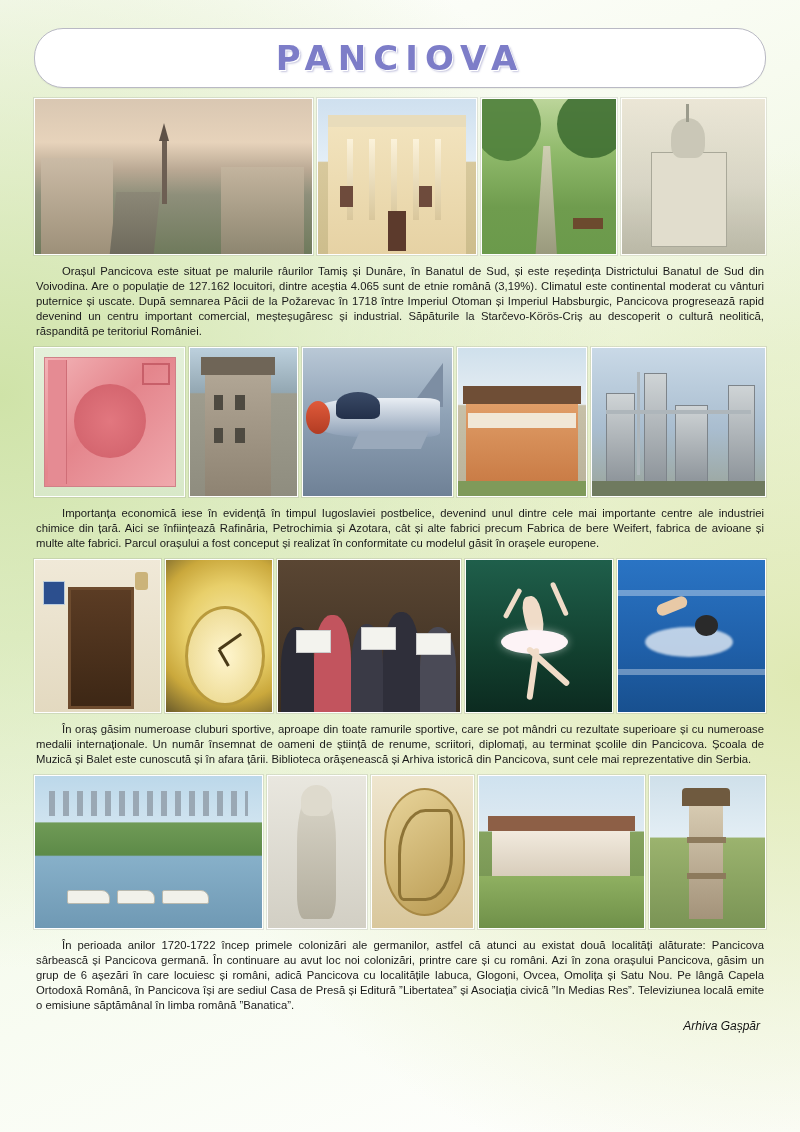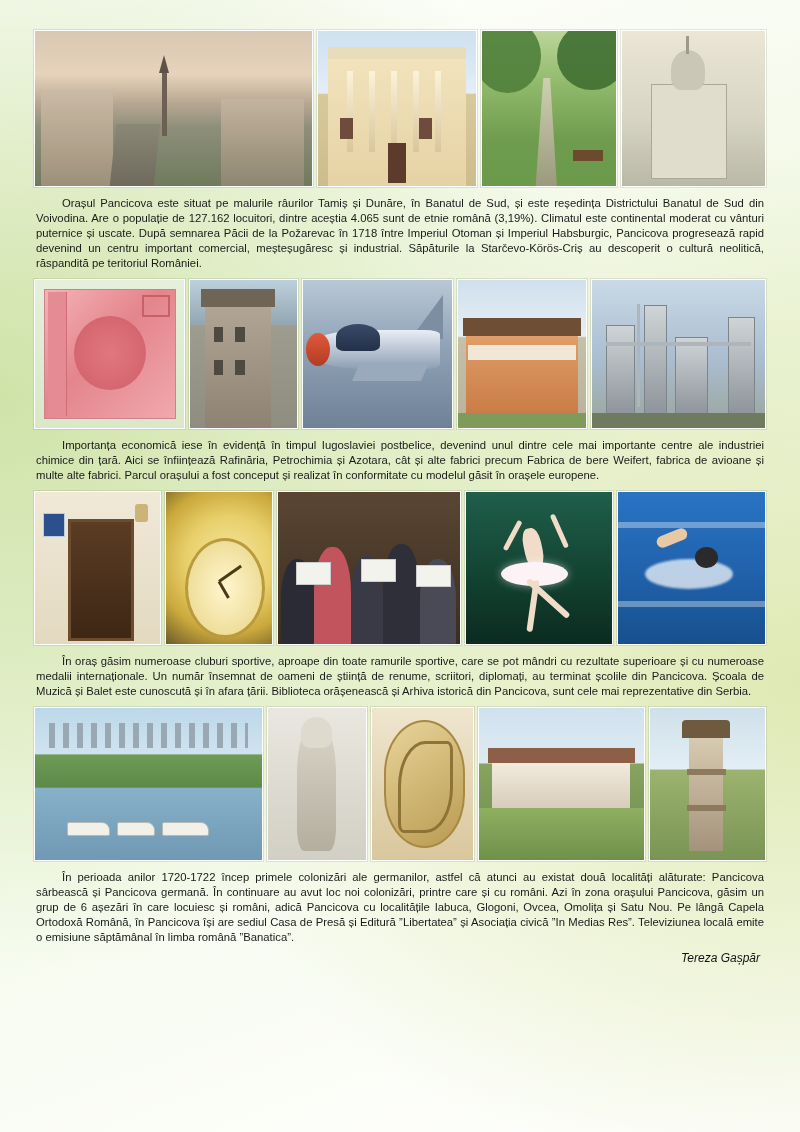--- a/index.html
+++ b/index.html
@@ -143,20 +143,23 @@
   .p-tower{background:linear-gradient(#cfe0ea 0%,#e3eef5 40%,#9bb36e 41%,#7a9455 100%);}
   .p-tower .col2{position:absolute;left:34%;top:16%;width:30%;bottom:6%;background:linear-gradient(#d9cdb4,#a4937a);}
   .p-tower .capT{position:absolute;left:28%;top:8%;width:42%;height:12%;background:#6f5a3f;border-radius:4px 4px 0 0;}
   .p-tower .ring{position:absolute;left:32%;width:34%;height:4%;background:#8d7a5c;}
 </style>
 </head>
 <body>
 
 <div class="page">
 
+  <div class="title-bar">
+    <span class="title-text">PANCIOVA</span>
+  </div>
 
   <div class="strip">
     <div class="ph p-city" style="width:281px;height:155px;">
       <div class="blockL"></div>
         <div class="blockR"></div>
         <div class="road"></div>
         <div class="tower"></div>
     </div>
     <div class="ph p-theatre" style="width:160px;height:155px;">
       <div class="fac"></div>
@@ -289,14 +292,14 @@
     <div class="ph p-tower" style="width:118px;height:152px;">
       <div class="col2"></div>
         <div class="capT"></div>
       <div class="ring" style="top:40%"></div>
         <div class="ring" style="top:64%"></div>
     </div>
   </div>
 
   <p class="body">În perioada anilor 1720-1722 încep primele colonizări ale germanilor, astfel că atunci au existat două localități alăturate: Pancicova sârbească și Pancicova germană. În continuare au avut loc noi colonizări, printre care și cu români. Azi în zona orașului Pancicova, găsim un grup de 6 așezări în care locuiesc și români, adică Pancicova cu localitățile Iabuca, Glogoni, Ovcea, Omolița și Satu Nou. Pe lângă Capela Ortodoxă Română, în Pancicova își are sediul Casa de Presă și Editură ”Libertatea” și Asociația civică ”In Medias Res”. Televiziunea locală emite o emisiune săptămânal în limba română ”Banatica”.</p>
 
-  <div class="sign">Tereza Gașpăr</div>
+  <div class="sign">Arhiva Gașpăr</div>
 </div>
 
 </body></html>

